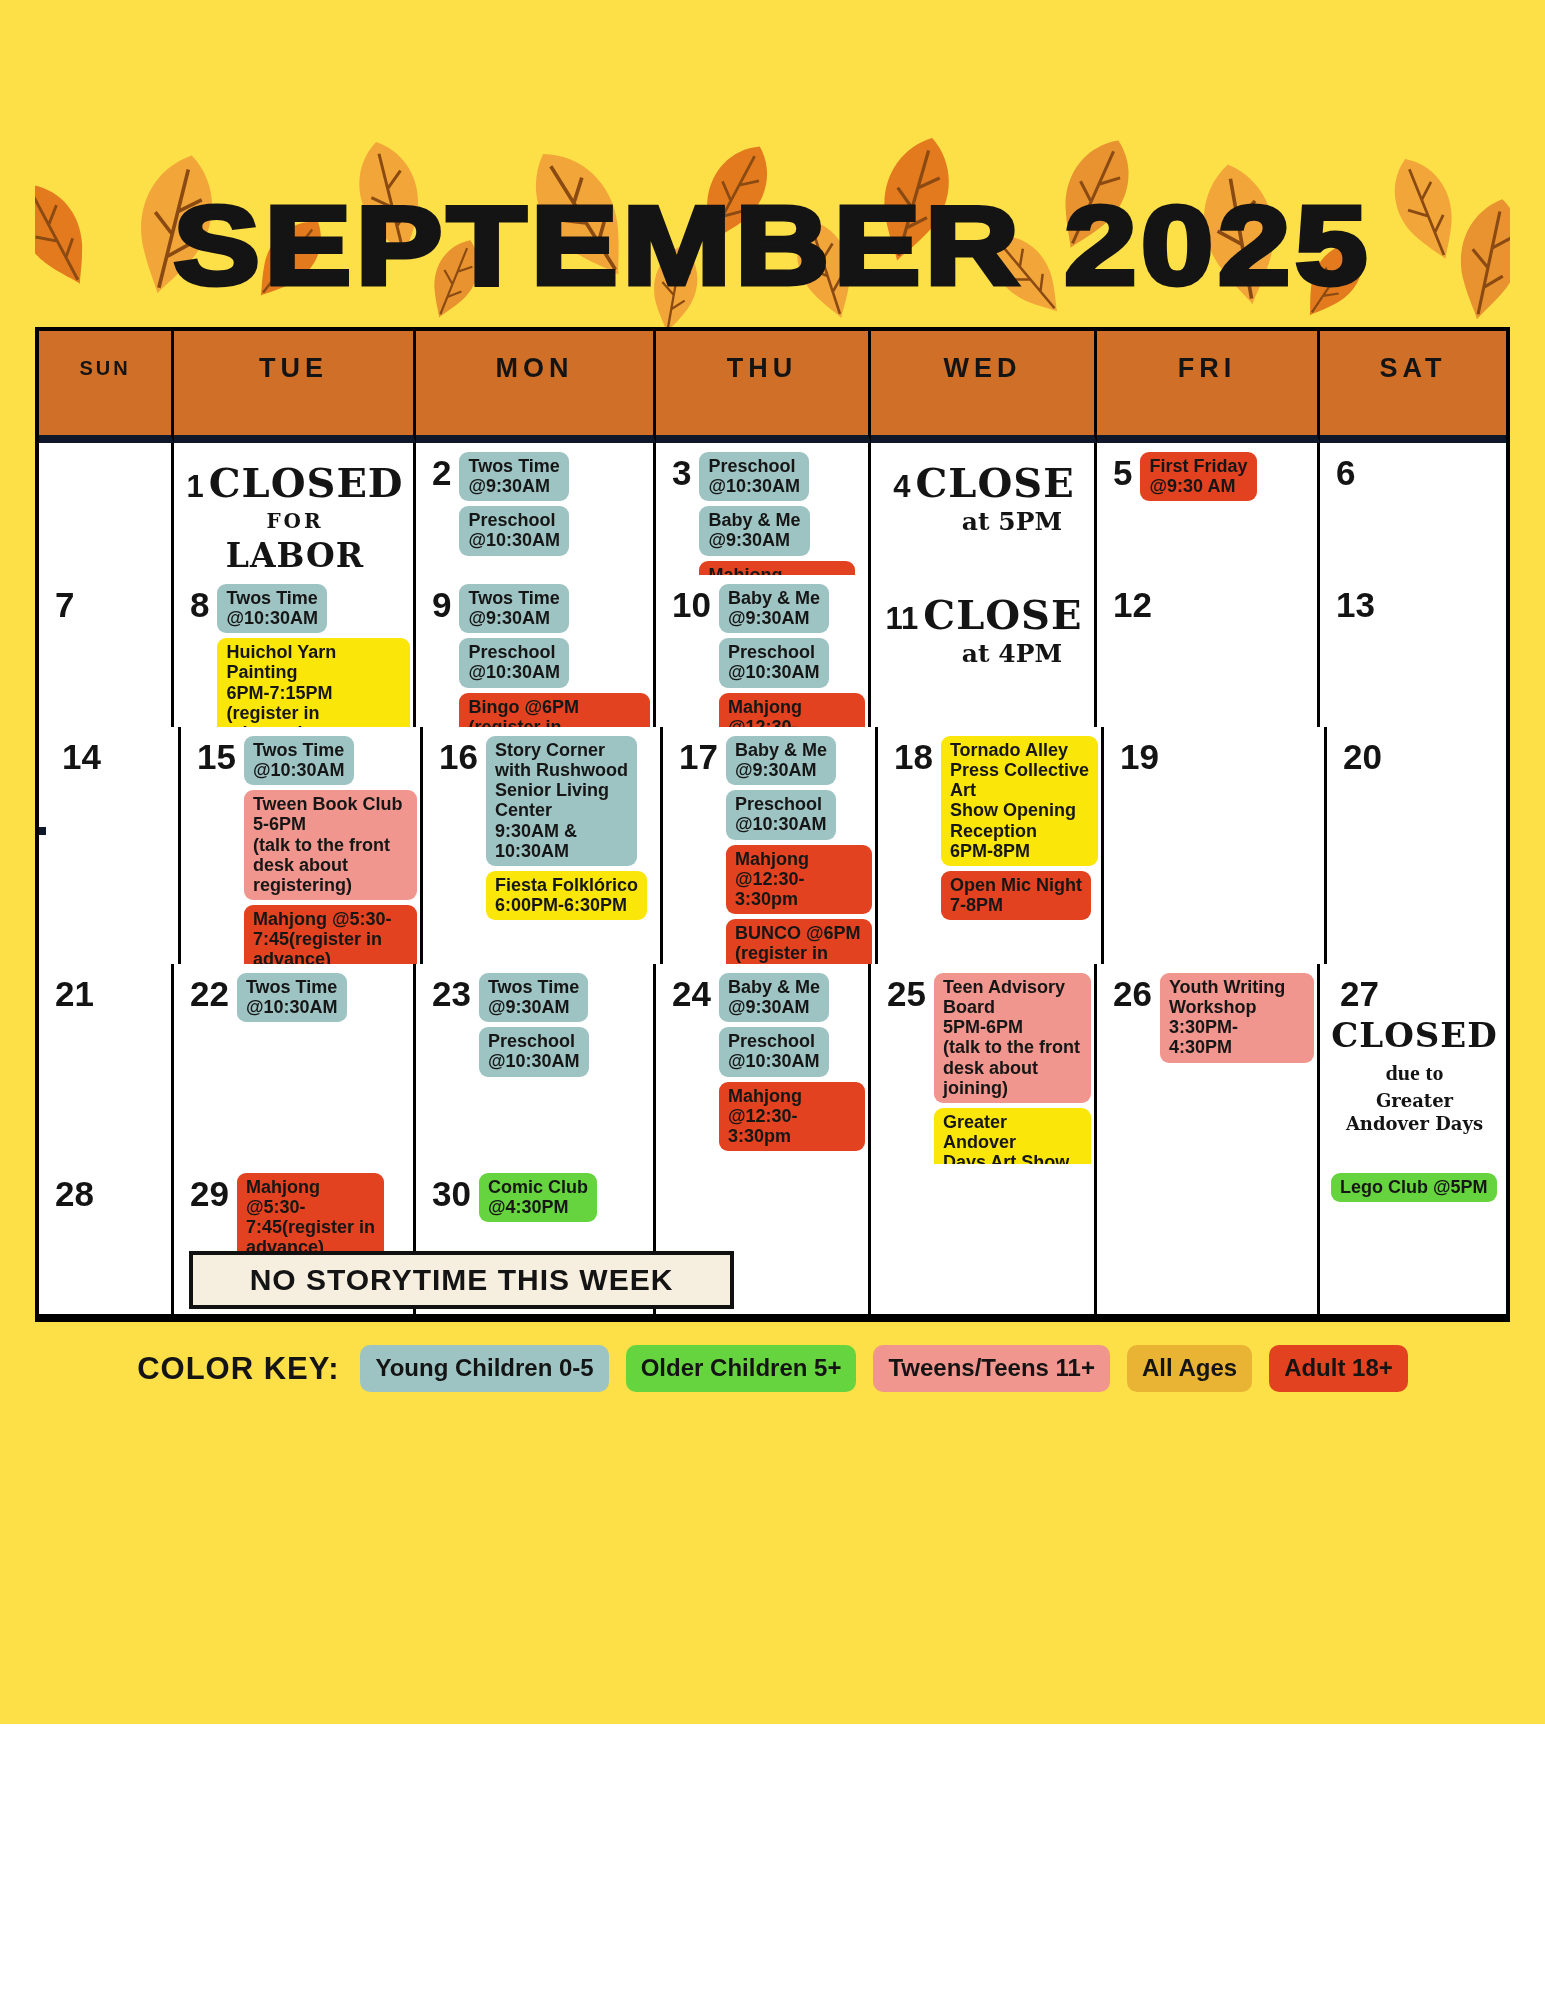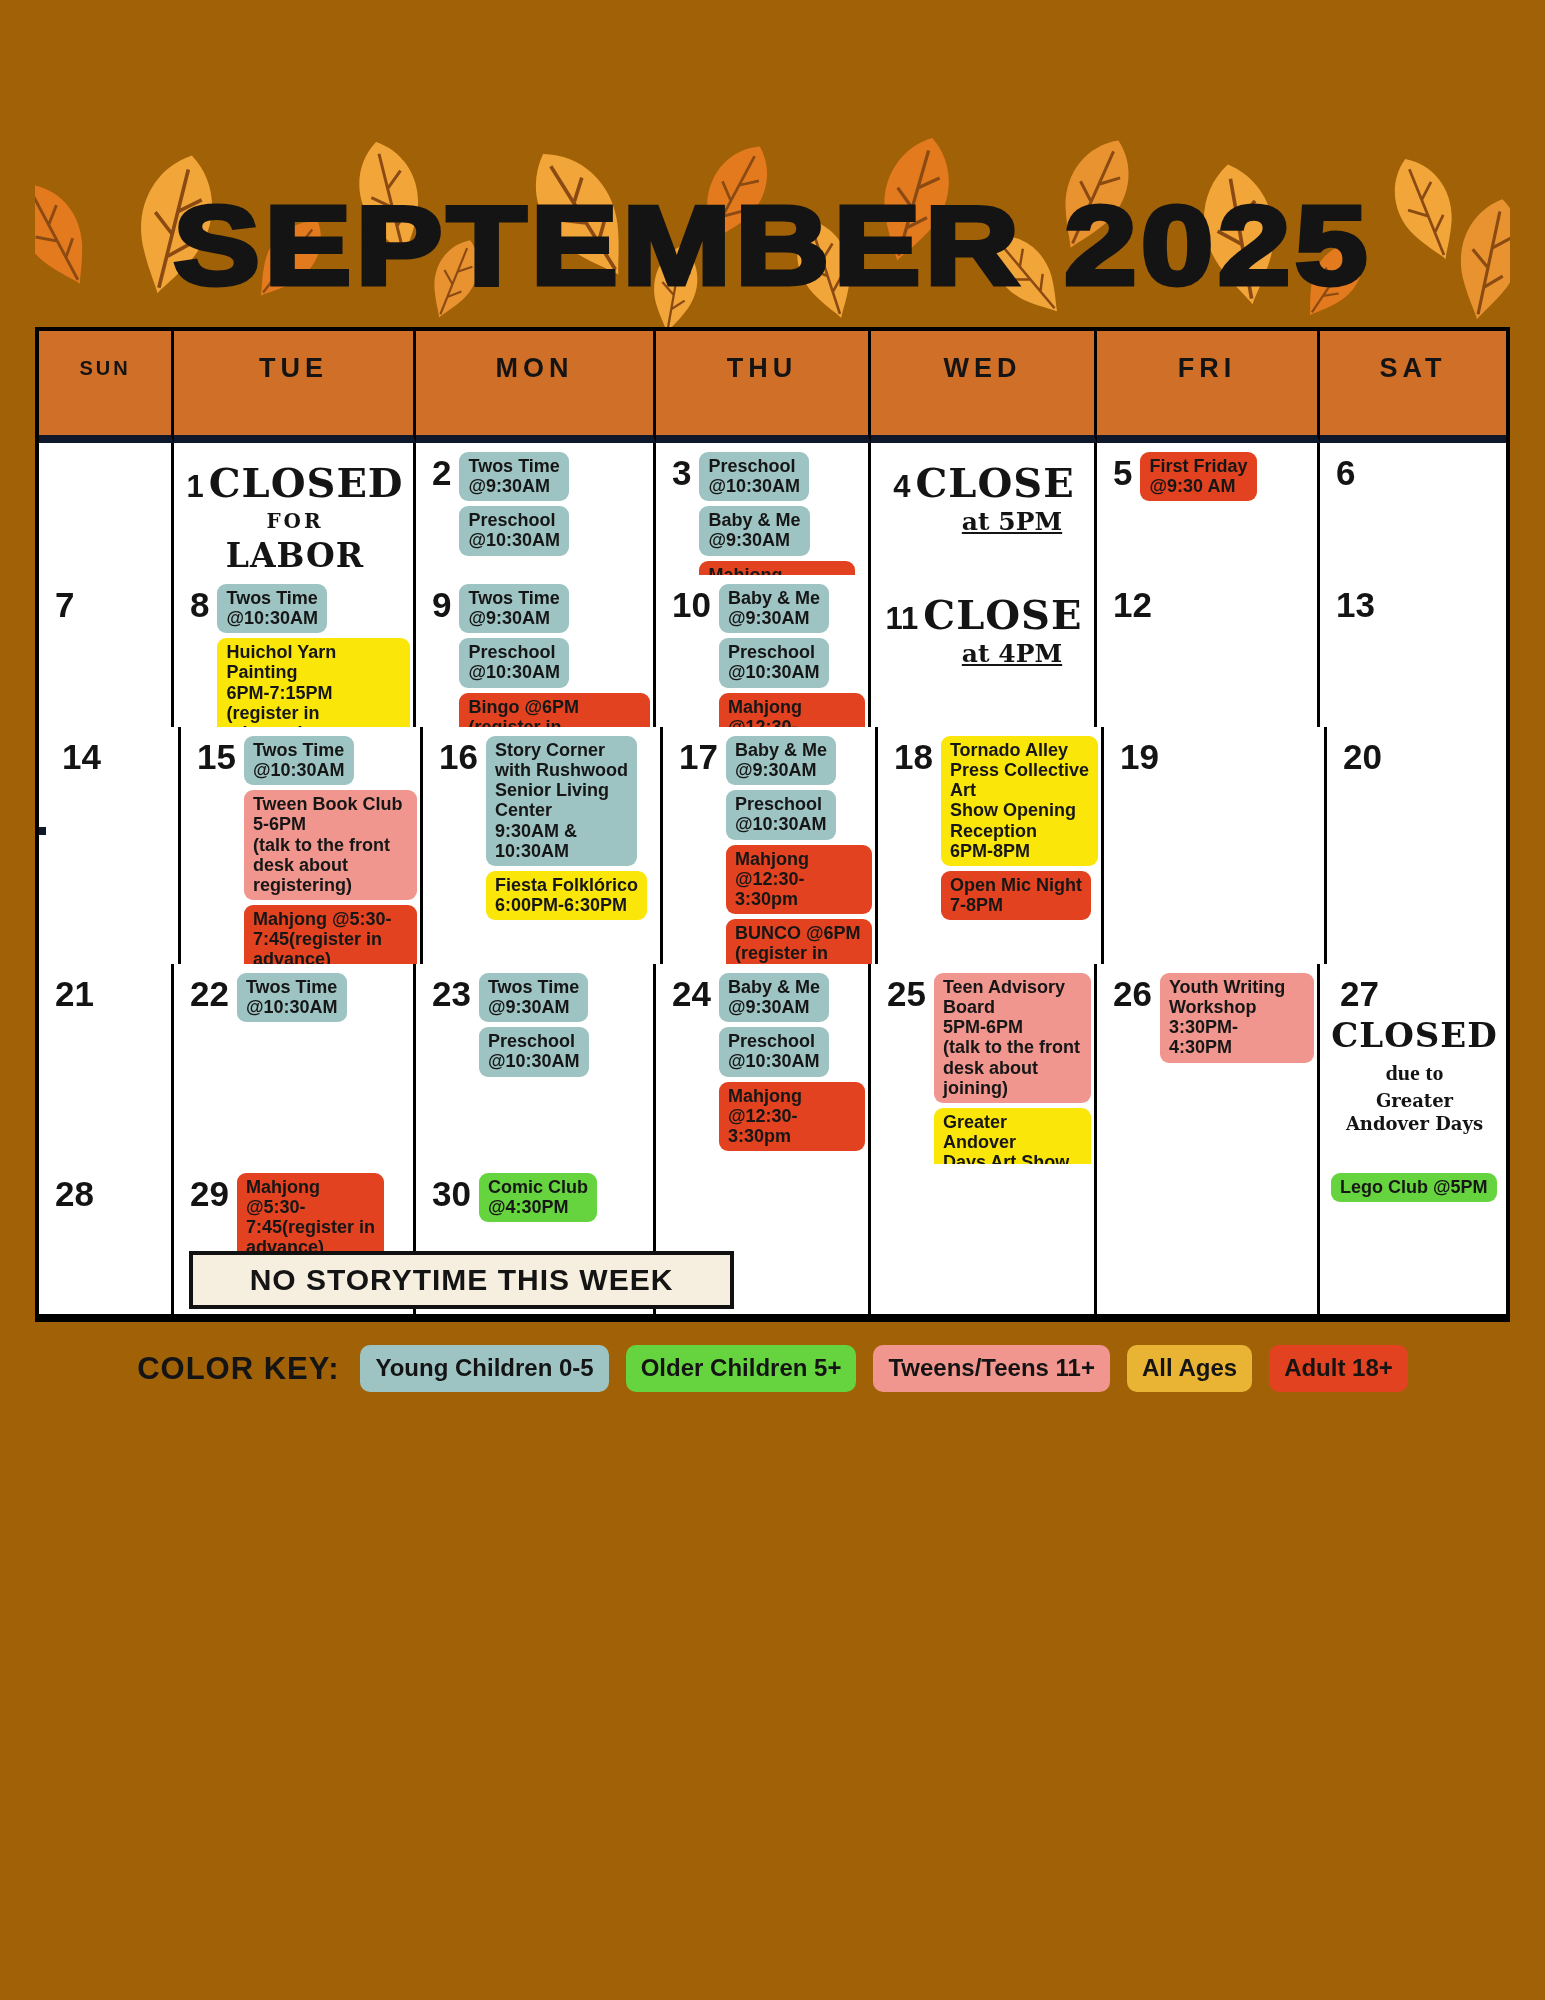--- a/index.html
+++ b/index.html
@@ -1,18 +1,18 @@
 <!DOCTYPE html>
 <html style="--header-orange: #D06F27; --young-teal: #9DC4C3; --older-green: #66D43E; --tween-pink: #F0968E; --all-ages-yellow: #FBE60A; --all-ages-gold: #E9B434; --adult-red: #E2421F; --banner-cream: #F6EFE0;"><head>
 <meta charset="utf-8">
 <style>
   * { box-sizing: border-box; }
   html,body { margin:0; padding:0; background:#fff; }
   .page {
-    position:relative; width:1545px; height:2000px; background:#a16207;
+    position:relative; width:1545px; height:1724px; background:#fde047;
     font-family:"Liberation Sans", sans-serif; overflow:hidden; color:#111;
   }
 
   
   .title-wrap { position:absolute; left:35px; top:138px; width:1475px; height:198px; }
   .leaves { position:absolute; inset:0; z-index:0; }
   .title {
     position:absolute; left:0; right:0; top:52px; margin:0; z-index:2;
     text-align:center; font-size:112px; line-height:1; font-weight:700;
     color:#141414; letter-spacing:4px;
@@ -65,21 +65,21 @@
   .closed-cell { justify-content:center; }
   .closed {
     width:100%; text-align:center; color:#141414; padding-top:10px;
     font-family:"DejaVu Serif","Liberation Serif",serif; font-weight:700;
   }
   .cl-row { display:flex; justify-content:center; align-items:baseline; gap:5px; }
   .cl-row .daynum { padding:0; font-size:31px; font-family:"Liberation Sans",sans-serif; }
   .cl-big { font-size:40px; letter-spacing:1px; }
   .cl-small { font-size:20px; margin-top:3px; letter-spacing:3px; }
   .cl-mid { font-size:33px; margin-top:3px; letter-spacing:1px; }
-  .cl-sub { font-size:25px; margin-top:1px; margin-left:56px;text-decoration:underline; }
+  .cl-sub { font-size:25px; margin-top:1px; margin-left:56px; }
 
   .cell.sat-closed { display:block; padding-top:8px; }
   .sat-closed .daynum { display:block; padding:4px 0 0 14px; }
   .closed27 { text-align:center; font-family:"DejaVu Serif","Liberation Serif",serif; font-weight:700; color:#141414; margin-top:4px; }
   .closed27 .c1 { font-size:34px; letter-spacing:1px; }
   .closed27 .c2 { font-size:22px; margin-top:5px;font-family:Liberation Serif, serif; }
   .closed27 .c3 { font-size:18px; line-height:1.25; margin-top:4px; padding:0 10px; }
 
   
   .no-storytime {

